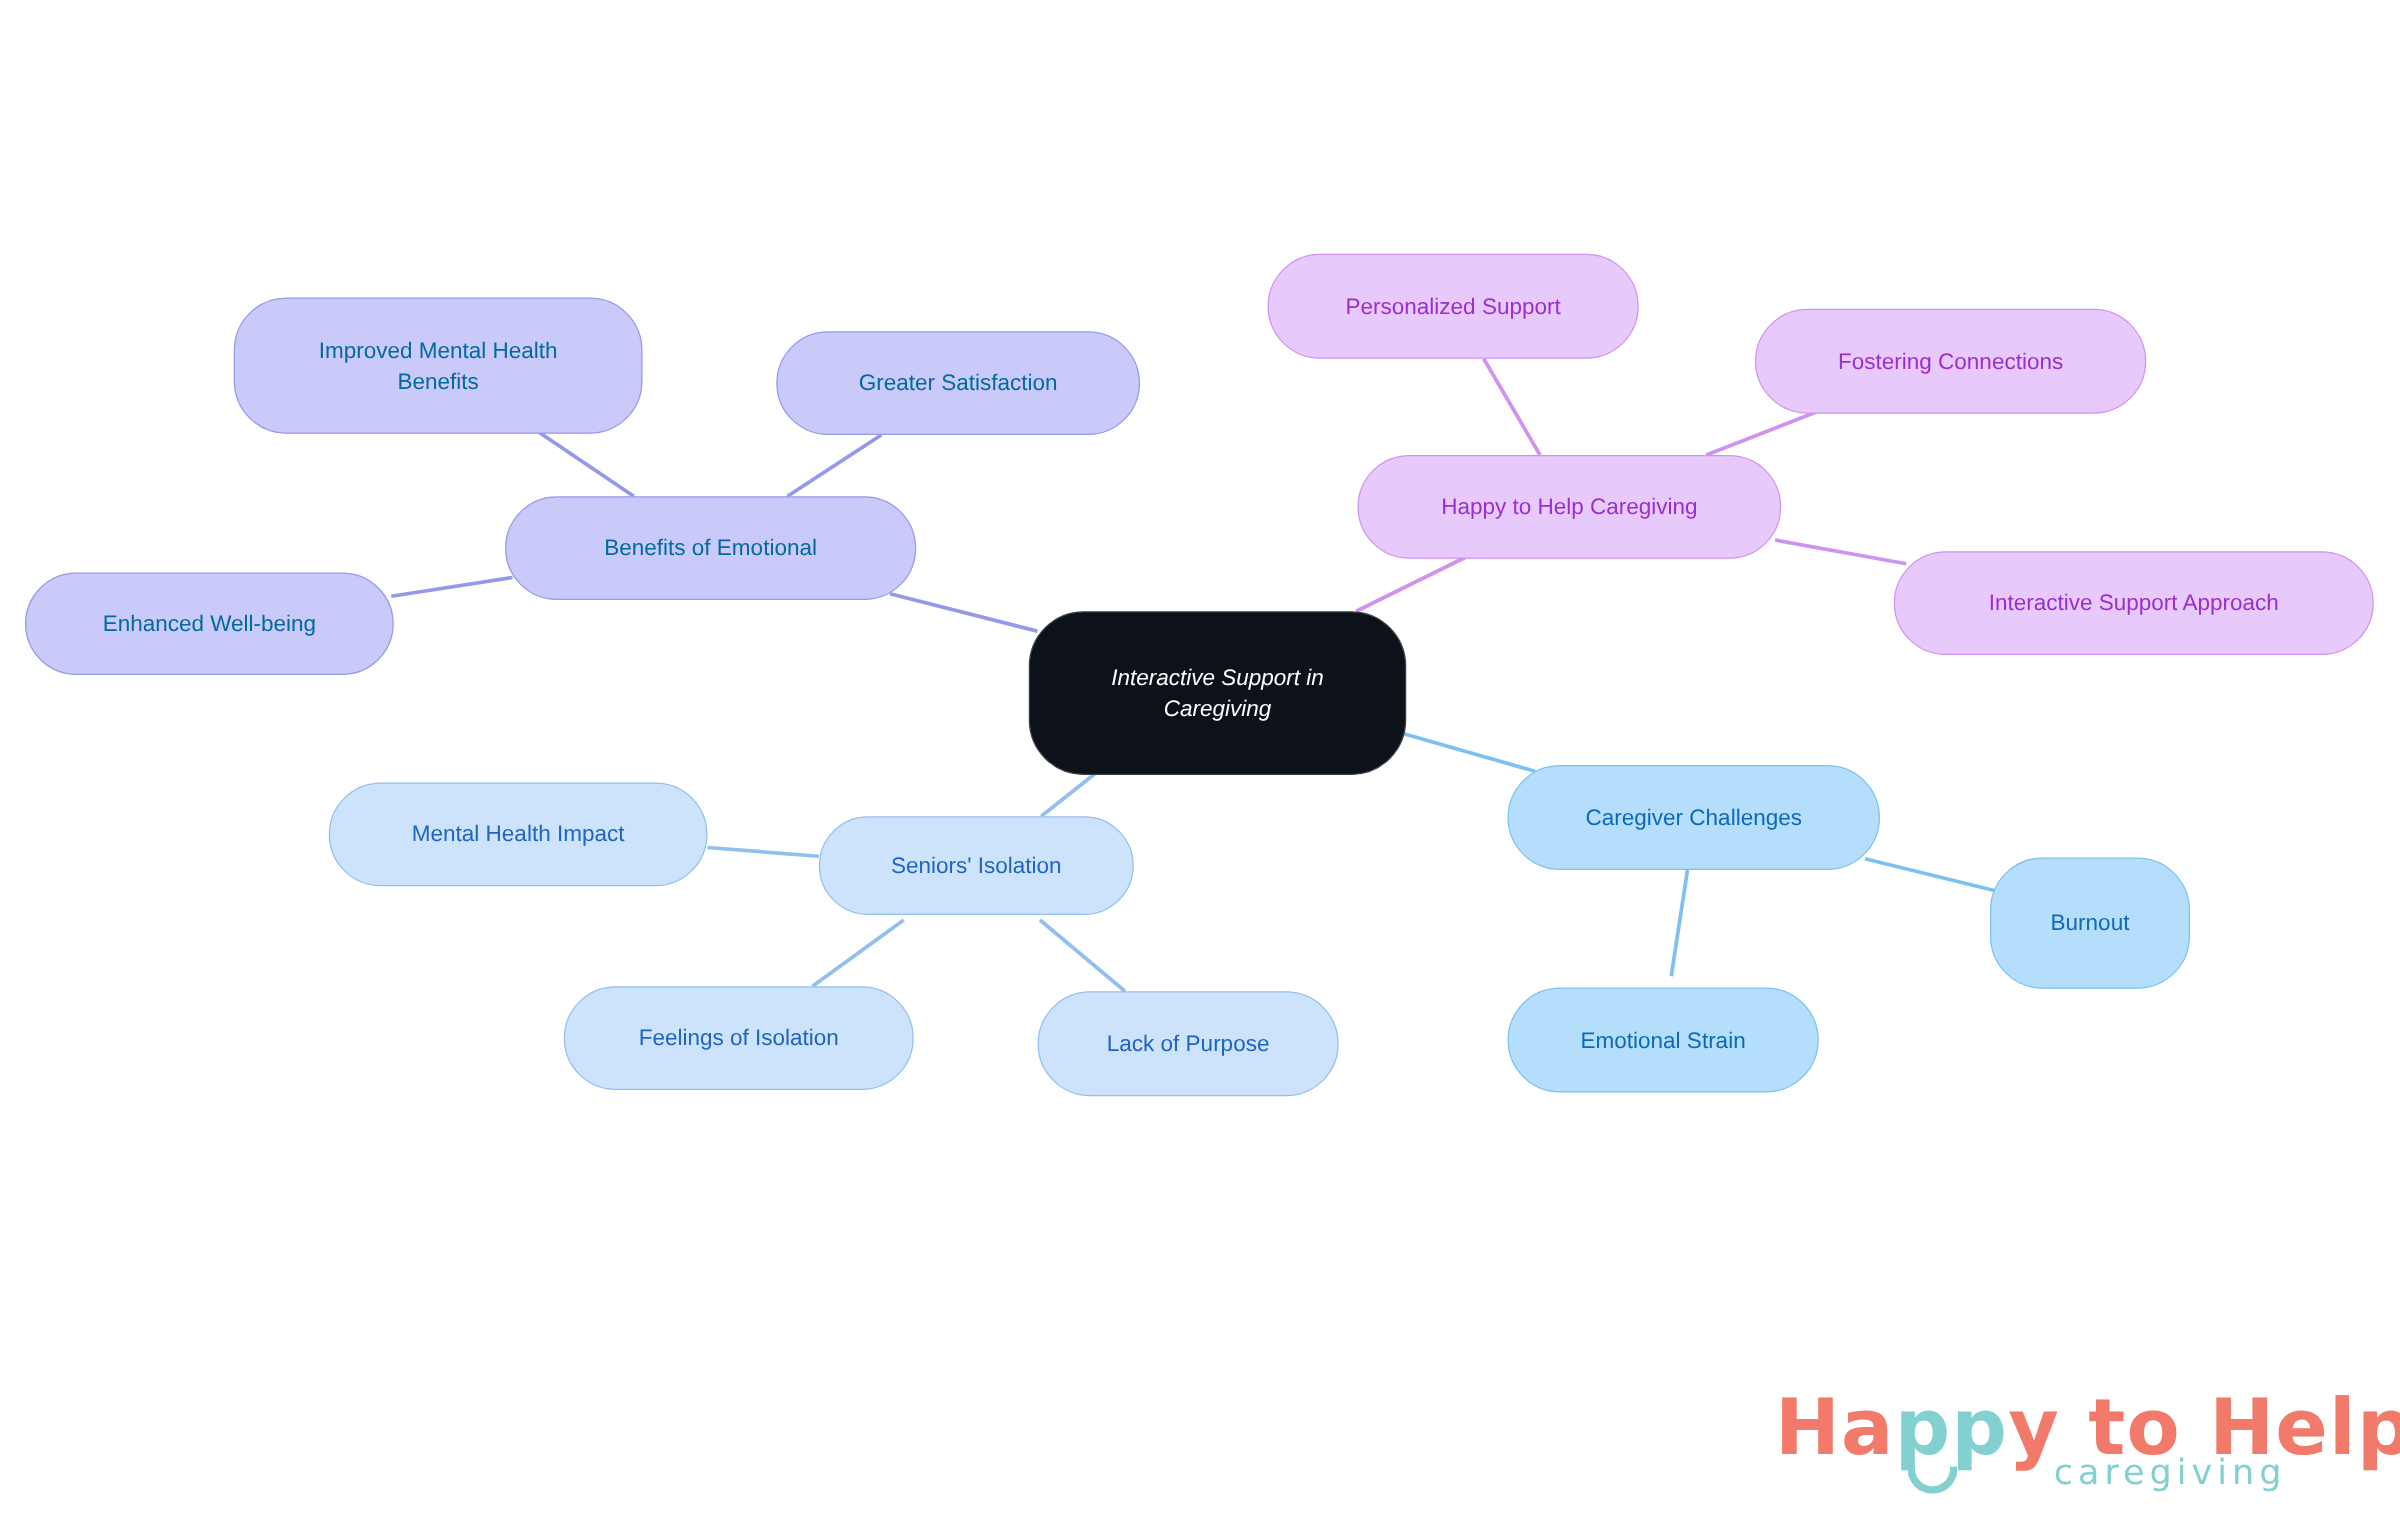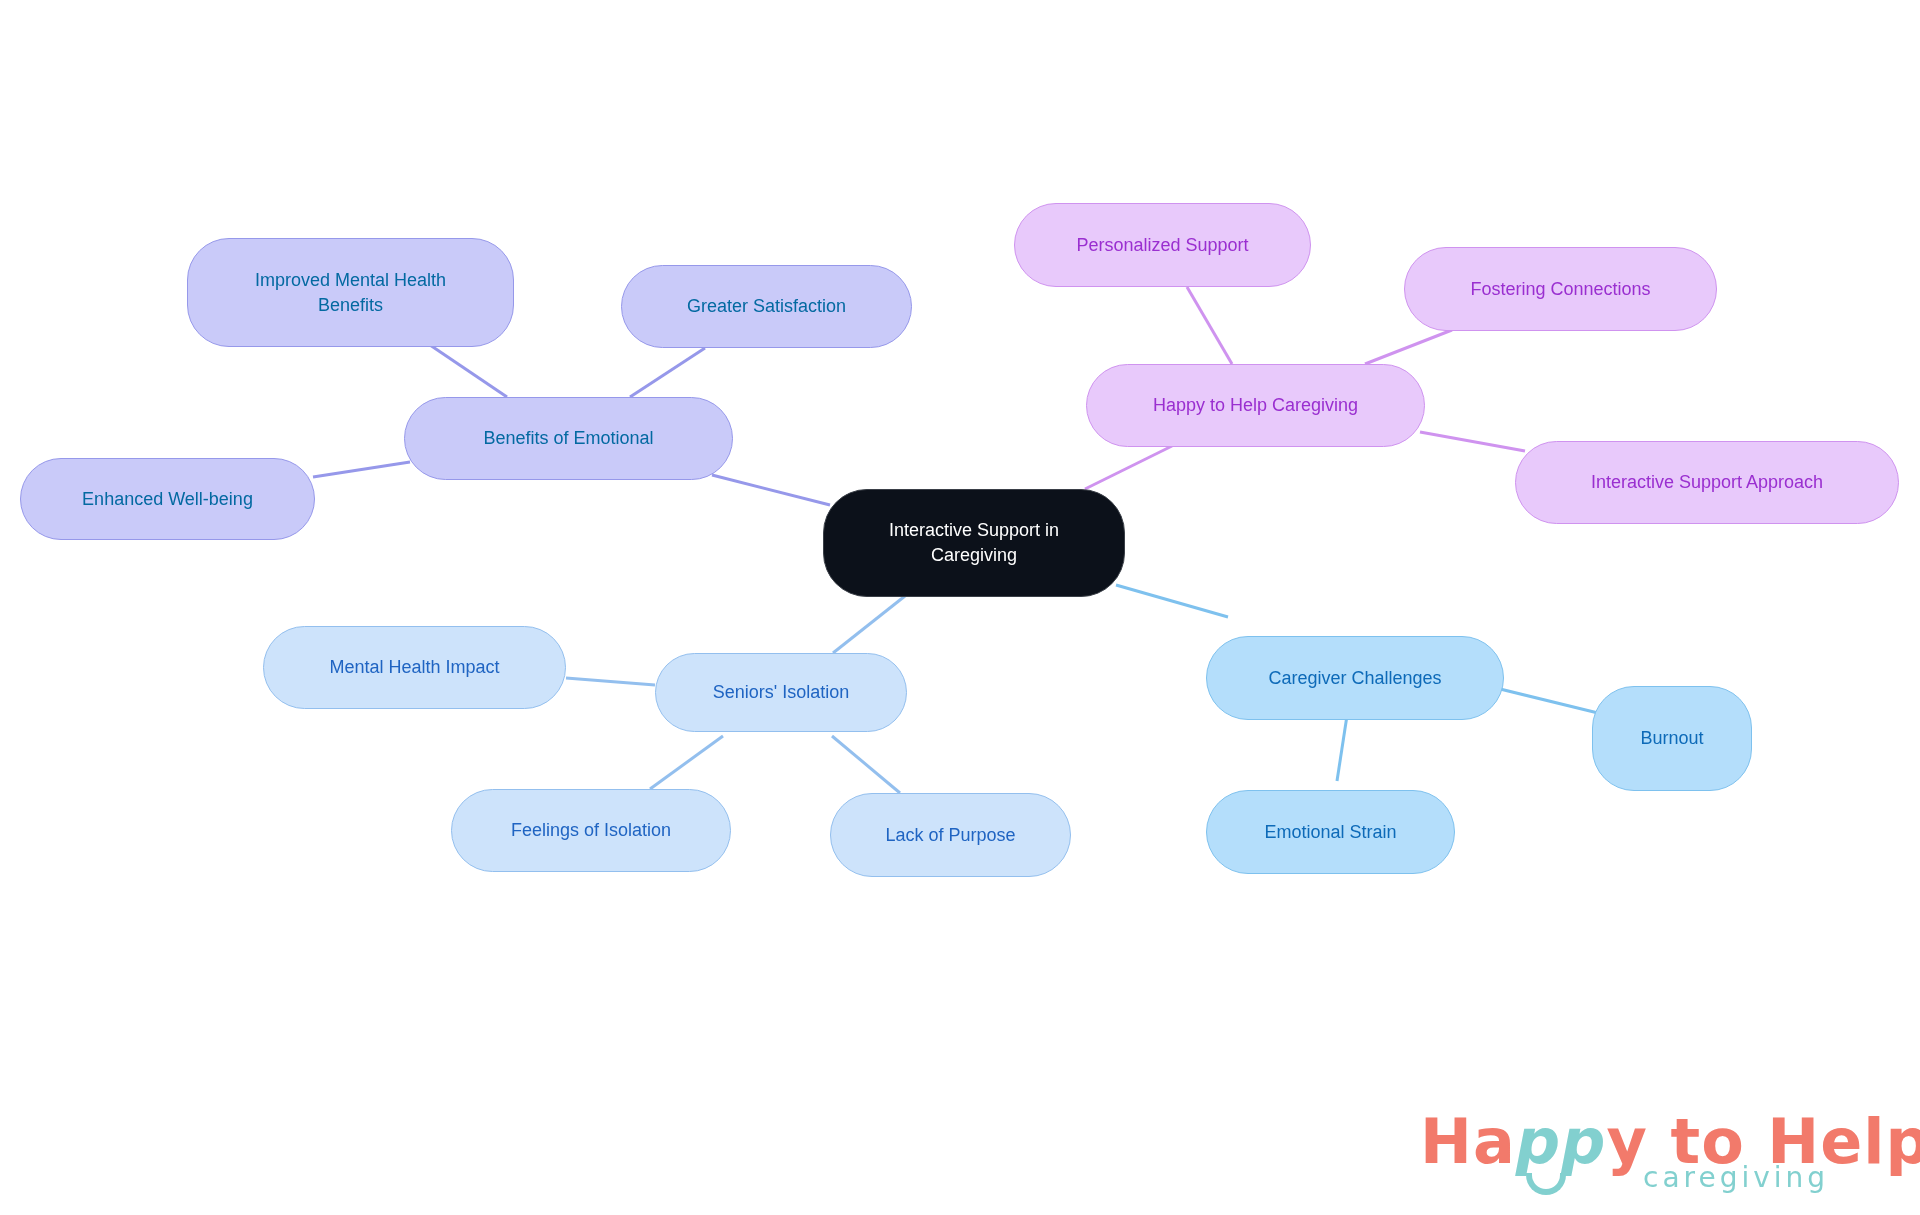--- a/index.html
+++ b/index.html
@@ -7,21 +7,21 @@
   svg.edges { position:absolute; left:0; top:0; width:1920px; height:1215px; }
   .node { position:absolute; box-sizing:border-box; display:flex; align-items:center; justify-content:center; text-align:center; border-radius:42px; font-size:18px; line-height:25px; padding:0 20px; border:1.5px solid; }
   .node span { display:block; }
   .center { background:#0c111a; color:#ffffff; border-color:#3a3f47; border-radius:44px; }
   .indigo { background:#c9caf9; color:#0369a1; border-color:#9698ea; }
   .purple { background:#e8c9fb; color:#9a2fd0; border-color:#cf93ef; }
   .lightblue { background:#cde3fb; color:#1f64c2; border-color:#93bfee; }
   .skyblue { background:#b4defb; color:#0d6ab8; border-color:#7ec1ee; }
   .logo { position:absolute; left:1420px; top:1105px; width:460px; height:100px; }
   .logo .main { position:absolute; left:0; top:0; font-size:62px; font-weight:bold; color:#f27a6b; letter-spacing:1px; font-family:"DejaVu Sans", sans-serif; white-space:nowrap; }
-  .logo .main .teal { color:#82d0cf;font-style:italic; }
+  .logo .main .teal { color:#82d0cf; }
   .logo .sub { position:absolute; left:223px; top:56px; font-size:28px; color:#82d0cf; letter-spacing:4px; font-family:"DejaVu Sans", sans-serif; }
   .logo .smile { position:absolute; left:106px; top:68px; width:40px; height:22px; border:6px solid #82d0cf; border-top:none; border-radius:0 0 24px 24px; box-sizing:border-box; }
 </style>
 </head>
 <body>
 
 <svg class="edges" viewBox="0 0 1920 1215">
   <g stroke-width="3" fill="none">
 
     <line x1="830" y1="505" x2="712" y2="475" stroke="#9698ea"></line>
@@ -38,21 +38,21 @@
     <line x1="1492" y1="687" x2="1598" y2="713" stroke="#7ec1ee"></line>
     <line x1="1350" y1="696" x2="1337" y2="781" stroke="#7ec1ee"></line>
 
     <line x1="905" y1="596" x2="833" y2="653" stroke="#93bfee"></line>
     <line x1="655" y1="685" x2="566" y2="678" stroke="#93bfee"></line>
     <line x1="723" y1="736" x2="650" y2="789" stroke="#93bfee"></line>
     <line x1="832" y1="736" x2="900" y2="793" stroke="#93bfee"></line>
   </g>
 </svg>
 
-<div class="node center" style="left:823px;top:489px;width:302px;height:108px;">
+<div class="node center" style="left:823px;top:489px;width:302px;height:131px;font-style:italic;">
   <div>
     <span>Interactive Support in</span>
     <span>Caregiving</span>
   </div>
 </div>
 
 <div class="node indigo" style="left:404px;top:397px;width:329px;height:83px;">
   <span>Benefits of Emotional</span>
 </div>
 <div class="node indigo" style="left:187px;top:238px;width:327px;height:109px;">
@@ -74,21 +74,21 @@
 <div class="node purple" style="left:1014px;top:203px;width:297px;height:84px;">
   <span>Personalized Support</span>
 </div>
 <div class="node purple" style="left:1404px;top:247px;width:313px;height:84px;">
   <span>Fostering Connections</span>
 </div>
 <div class="node purple" style="left:1515px;top:441px;width:384px;height:83px;">
   <span>Interactive Support Approach</span>
 </div>
 
-<div class="node skyblue" style="left:1206px;top:612px;width:298px;height:84px;margin-top:24px;">
+<div class="node skyblue" style="left:1206px;top:612px;width:298px;height:84px;">
   <span>Caregiver Challenges</span>
 </div>
 <div class="node skyblue" style="left:1592px;top:686px;width:160px;height:105px;">
   <span>Burnout</span>
 </div>
 <div class="node skyblue" style="left:1206px;top:790px;width:249px;height:84px;">
   <span>Emotional Strain</span>
 </div>
 
 <div class="node lightblue" style="left:655px;top:653px;width:252px;height:79px;">

